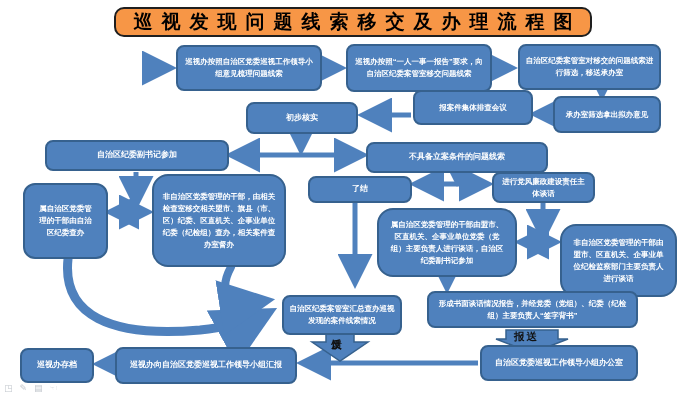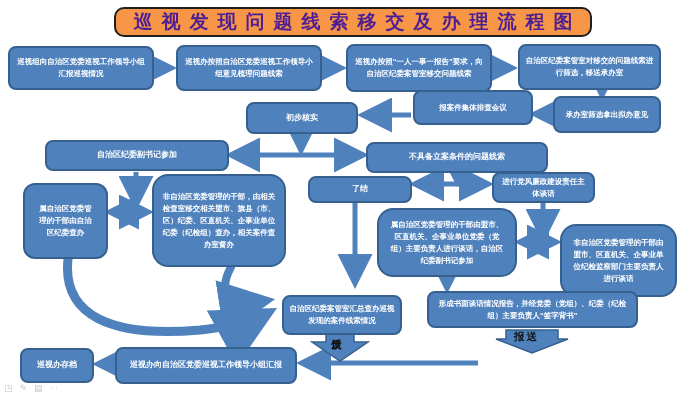--- a/index.html
+++ b/index.html
@@ -5,21 +5,21 @@
   html,body{margin:0;padding:0;background:#ffffff;}
   .stage{
     position:relative;width:682px;height:400px;background:#ffffff;overflow:hidden;
     font-family:"Liberation Sans","DejaVu Sans",sans-serif;
   }
   .layer{position:absolute;left:0;top:0;width:682px;height:400px;}
   svg.layer{z-index:1;}
   .title{
     position:absolute;z-index:3;left:114px;top:7px;width:478px;height:30px;
     background:#f79646;border:2px solid #1f1f1f;border-radius:10px;
-    color:#4c1d95;font-weight:bold;font-size:19px;letter-spacing:9px;
+    color:#000000;font-weight:bold;font-size:19px;letter-spacing:9px;
     display:flex;align-items:center;justify-content:center;text-indent:9px;
     box-sizing:border-box;white-space:nowrap;
   }
   .box{
     position:absolute;z-index:2;background:#4f81bd;border:2px solid #36618e;
     border-radius:8px;color:#ffffff;font-weight:bold;font-size:7.5px;line-height:1.6;
     display:flex;align-items:center;justify-content:center;text-align:center;
     padding:2px 5px;box-sizing:border-box;
   }
   .blob{border-radius:12px;}
@@ -82,21 +82,20 @@
       <line x1="113" y1="364" x2="99" y2="364" marker-end="url(#ah)"></line>
     </g>
 
     <polygon points="326,328 354,328 354,342 368,342 340,361 312,342 326,342" fill="#4f81bd" stroke="#36618e" stroke-width="1.5"></polygon>
 
     <polygon points="506,330 558,330 558,339 568,339 532,353 496,339 506,339" fill="#4f81bd" stroke="#36618e" stroke-width="1.5"></polygon>
   </svg>
 
   <div class="title">巡视发现问题线索移交及办理流程图</div>
 
-  <div class="box" style="left:8px;top:46px;width:146px;height:44px;">巡视组向自治区党委巡视工作领导小组汇报巡视情况</div>
   <div class="box" style="left:176px;top:45px;width:146px;height:46px;">巡视办按照自治区党委巡视工作领导小组意见梳理问题线索</div>
   <div class="box" style="left:346px;top:44px;width:146px;height:48px;">巡视办按照“一人一事一报告”要求，向自治区纪委案管室移交问题线索</div>
   <div class="box" style="left:518px;top:44px;width:143px;height:46px;">自治区纪委案管室对移交的问题线索进行筛选，移送承办室</div>
 
   <div class="box" style="left:553px;top:96px;width:108px;height:37px;">承办室筛选拿出拟办意见</div>
   <div class="box" style="left:413px;top:90px;width:120px;height:35px;">报案件集体排查会议</div>
   <div class="box fs8" style="left:246px;top:102px;width:112px;height:32px;">初步核实</div>
 
   <div class="box fs8" style="left:45px;top:140px;width:184px;height:31px;">自治区纪委副书记参加</div>
   <div class="box fs8" style="left:366px;top:142px;width:182px;height:31px;">不具备立案条件的问题线索</div>
@@ -107,20 +106,21 @@
   <div class="box fs8" style="left:308px;top:176px;width:104px;height:27px;">了结</div>
   <div class="box blob2" style="left:377px;top:208px;width:140px;height:69px;padding:4px 9px;">属自治区党委管理的干部由盟市、区直机关、企事业单位党委（党组）主要负责人进行谈话，自治区纪委副书记参加</div>
   <div class="box blob2" style="left:560px;top:208px;width:117px;height:73px;padding:4px 9px;margin-top:16px;">非自治区党委管理的干部由盟市、区直机关、企事业单位纪检监察部门主要负责人进行谈话</div>
 
   <div class="box" style="left:282px;top:287px;width:120px;height:40px;margin-top:8px;">自治区纪委案管室汇总查办巡视发现的案件线索情况</div>
   <div class="box" style="left:427px;top:291px;width:211px;height:37px;">形成书面谈话情况报告，并经党委（党组）、纪委（纪检组）主要负责人“签字背书”</div>
 
   <div class="lbl vert" style="left:331px;top:329px;">反馈</div>
   <div class="lbl" style="left:514px;top:330px;">报送</div>
 
+  <div class="box fs8" style="left:480px;top:345px;width:158px;height:36px;">自治区党委巡视工作领导小组办公室</div>
   <div class="box fs8" style="left:115px;top:347px;width:182px;height:37px;">巡视办向自治区党委巡视工作领导小组汇报</div>
   <div class="box fs8" style="left:20px;top:348px;width:74px;height:35px;">巡视办存档</div>
 
   <div class="footer-icons">
     <span>◳</span>
     <span>✎</span>
     <span>▤</span>
     <span>☜</span>
   </div>
 

